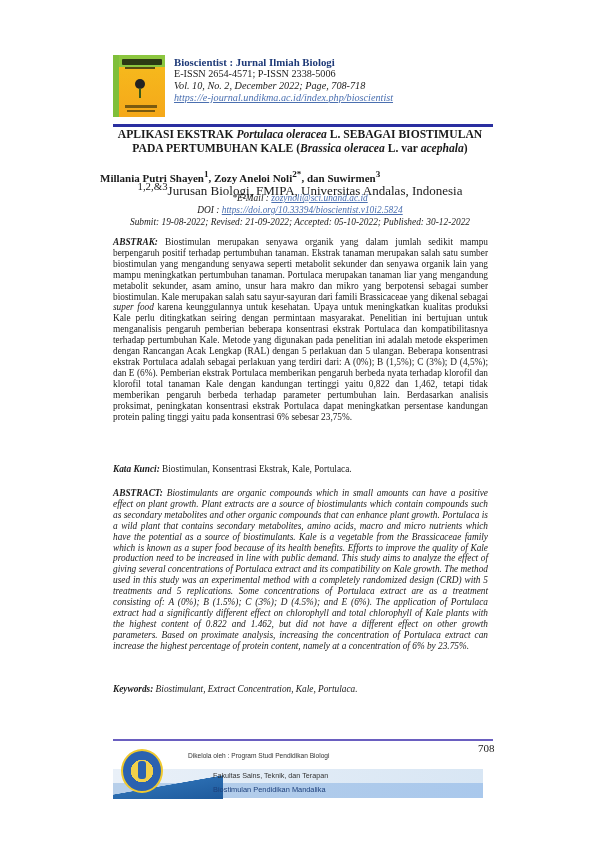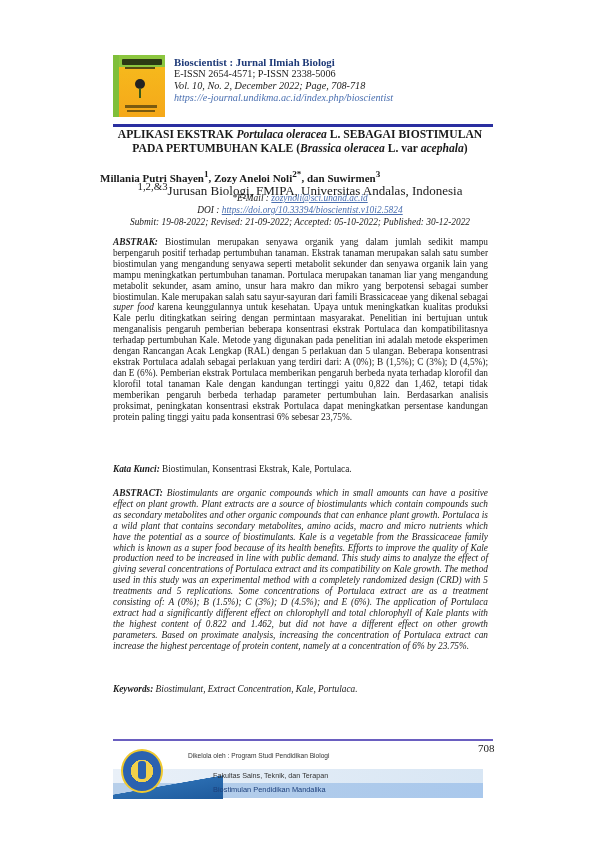--- a/index.html
+++ b/index.html
@@ -15,21 +15,21 @@
            border-left: 6px solid #7fbf3a; box-sizing: border-box; overflow: hidden; }
   .cover .ctitle { position: absolute; left: 3px; top: 4px; width: 40px; height: 6px; background: #2d3a14; border-radius: 1px; }
   .cover .csub { position: absolute; left: 6px; top: 12px; width: 30px; height: 2px; background: #5a4a10; }
   .cover .cflower { position: absolute; left: 16px; top: 24px; width: 10px; height: 10px; background: #222; border-radius: 50%; }
   .cover .cstem { position: absolute; left: 20px; top: 33px; width: 2px; height: 10px; background: #3a5a1a; }
   .cover .cfoot { position: absolute; left: 6px; top: 50px; width: 32px; height: 3px; background: #7a5a10; }
   .cover .cfoot2 { position: absolute; left: 8px; top: 55px; width: 28px; height: 2px; background: #7a5a10; }
 
   .jinfo { position: absolute; left: 61px; top: 1px; width: 330px; font-size: 10.2px; line-height: 12px; }
   .jinfo .jname { color: #1e3a78; font-weight: bold; font-size: 10.8px; }
-  .jinfo .jlink { color: #4a6fb0; font-style: italic; }
+  .jinfo .jlink { color: #4a6fb0; font-style: italic; text-decoration: underline; }
   .jinfo .jvol { font-style: italic; }
 
   .rule-top { position: absolute; left: 113px; top: 112px; width: 380px; height: 3px; background: #2a2fa0; }
 
   .title { position: absolute; left: 100px; top: 116px; width: 400px; text-align: center;
            font-weight: bold; font-size: 11.6px; line-height: 14px; }
   .authors { position: absolute; left: 100px; top: 156px; width: 400px; text-align: left;
              font-weight: bold; font-size: 11px; line-height: 13px; }
   .affil { position: absolute; left: 100px; top: 168px; width: 400px; text-align: center; font-size: 13px; line-height: 12px; }
   .email { position: absolute; left: 100px; top: 181px; width: 400px; text-align: center; font-size: 9.4px; line-height: 11px; font-style: italic; }

